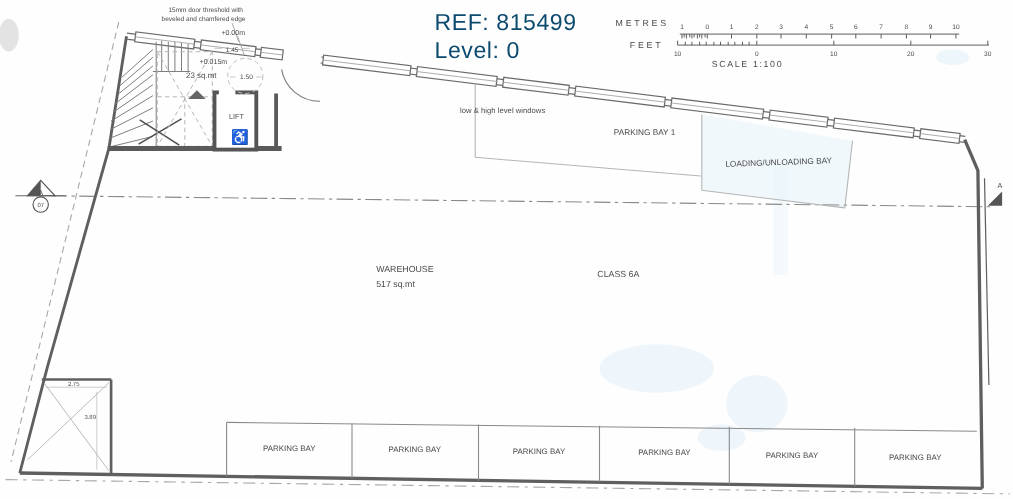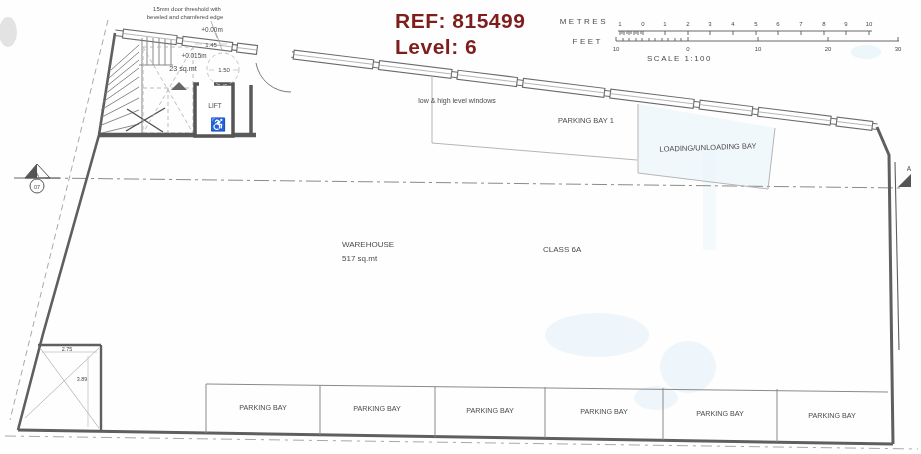--- a/index.html
+++ b/index.html
@@ -1,20 +1,20 @@
 <!DOCTYPE html>
 <html><head>
 <meta charset="utf-8">
 <style>
   html,body{margin:0;padding:0;background:#ffffff;}
   .stage{position:relative;width:921px;height:454px;background:#fefefe;overflow:hidden;
          font-family:"Liberation Sans", sans-serif;}
   svg{position:absolute;left:0;top:0;}
   svg text{font-family:"Liberation Sans", sans-serif;fill:#4a4a4a;}
-  .ref-block{position:absolute;left:395px;top:8px;color:#7f1d1d;font-weight:bold;
+  .ref-block{position:absolute;left:395px;top:8px;color:#0c4a6e;font-weight:normal;
              font-size:21px;line-height:26px;letter-spacing:.5px;}
 </style>
 </head>
 <body>
 
 <div class="stage">
 <svg width="921" height="454" viewBox="0 0 921 454">
 
   <g opacity="1">
     <ellipse cx="8" cy="32" rx="9" ry="15" fill="#c4c4c4" opacity="0.45"></ellipse>
@@ -233,15 +233,15 @@
     <text x="616" y="51">10</text>
     <text x="688" y="51">0</text>
     <text x="758" y="51">10</text>
     <text x="828" y="51">20</text>
     <text x="898" y="51">30</text>
   </g>
 </svg>
 
 <div class="ref-block">
   <div>REF: 815499</div>
-  <div>Level: 6</div>
+  <div>Level: 0</div>
 </div>
 </div>
 
 </body></html>

